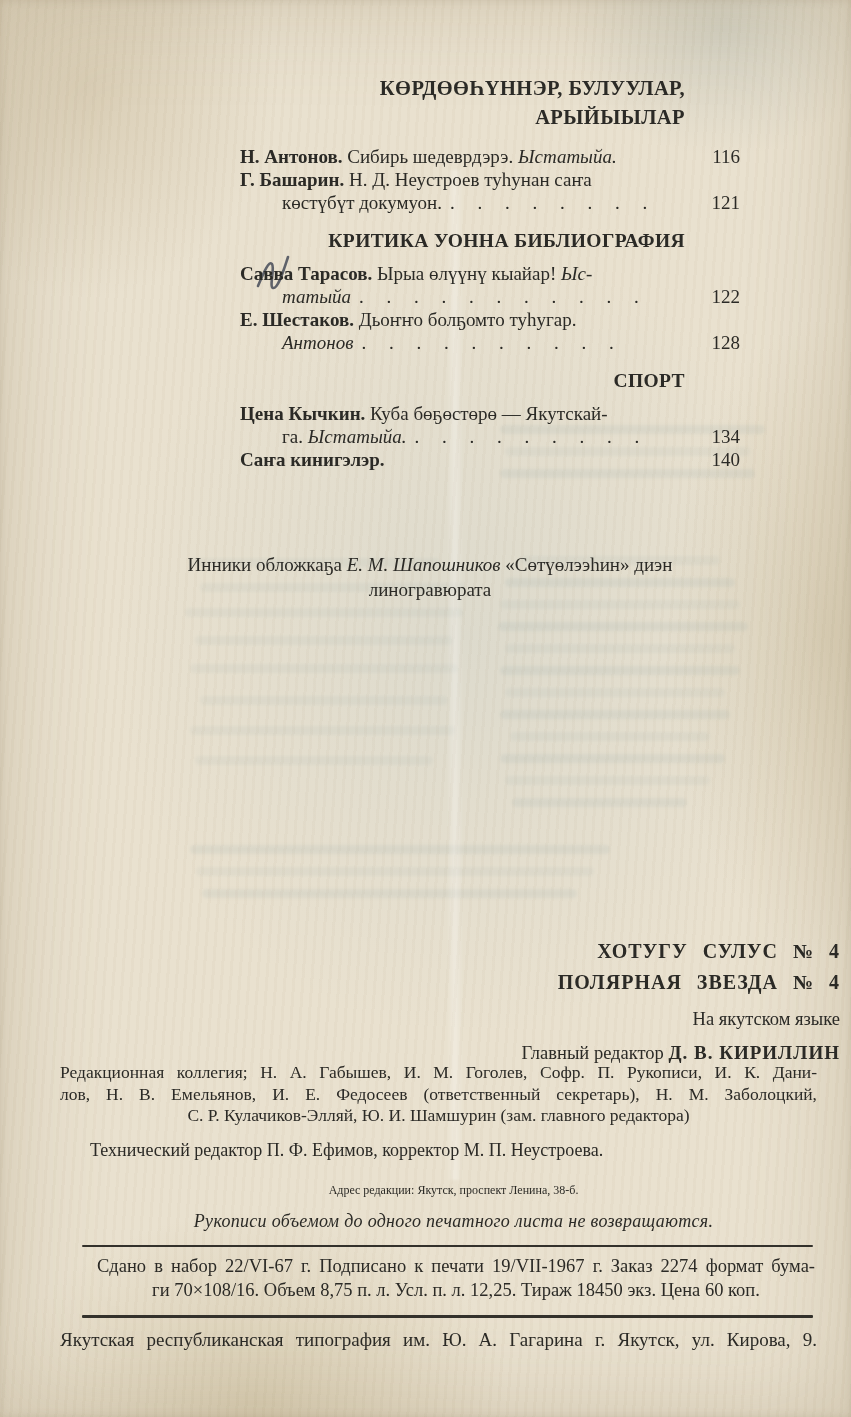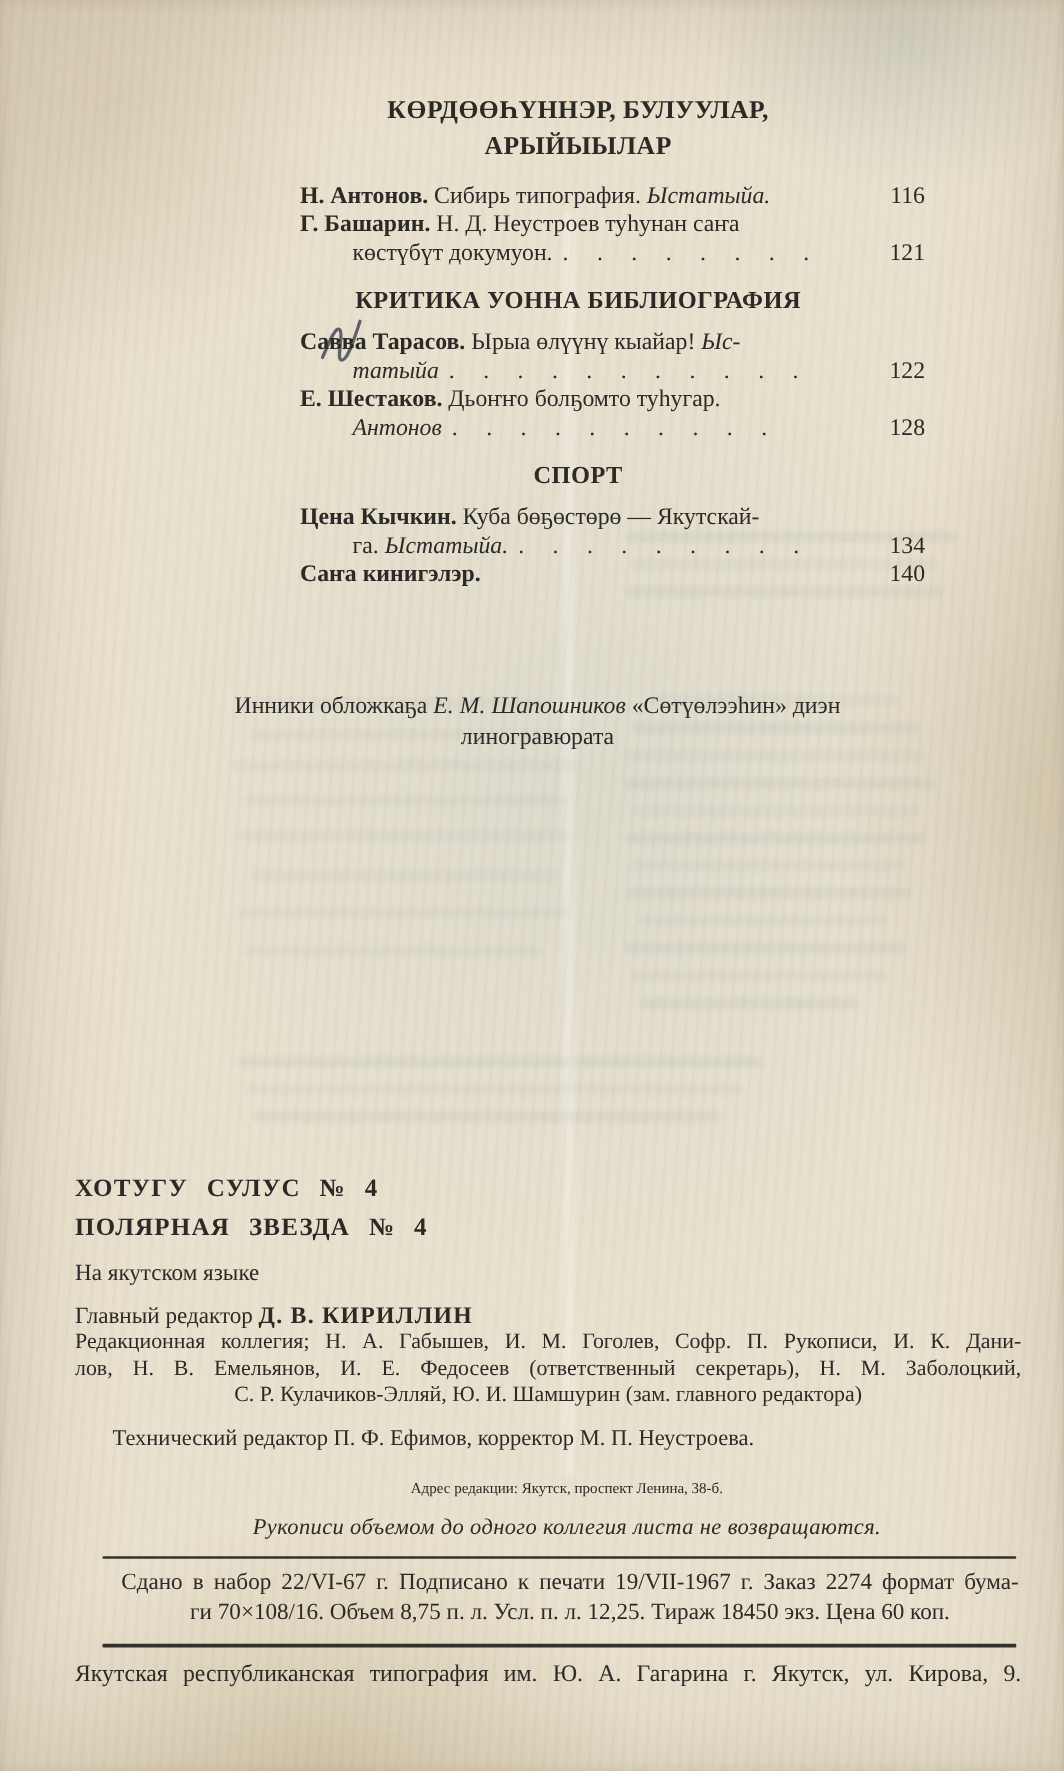--- a/index.html
+++ b/index.html
@@ -24,39 +24,39 @@
     mix-blend-mode:multiply;
   }
   .crease{position:absolute;left:447px;top:170px;width:16px;height:1010px;pointer-events:none;
     background:linear-gradient(90deg,transparent,rgba(255,255,255,.55),transparent);
     filter:blur(1.2px);opacity:.55;}
   .ghosts i{position:absolute;height:9px;background:#849da0;opacity:.11;filter:blur(1.6px);border-radius:5px;}
   .ghosts i.g2{opacity:.075;}
 
   
   .toc{position:absolute;left:240px;top:74px;width:500px;font-size:19px;line-height:23px;}
-  .toc h2{font-size:20.5px;line-height:29px;font-weight:bold;text-align:center;
+  .toc h2{font-size:20.5px;line-height:29px;font-weight:bold;text-align:right;
           margin:0 55px 13px 0;letter-spacing:.4px;}
   .toc h2.sub{font-size:19.5px;line-height:24px;margin-top:15px;margin-bottom:9px;}
   .toc-line{display:flex;align-items:baseline;white-space:pre;}
   .toc-line .b{font-weight:bold;}
   .toc-line .i{font-style:italic;}
   .toc-line .dots{flex:1;overflow:hidden;letter-spacing:9px;margin-left:8px;white-space:nowrap;}
   .toc-line .pg{min-width:38px;text-align:right;white-space:nowrap;}
   .ind{margin-left:42px;}
 
   .checkmark{position:absolute;left:255px;top:250px;}
 
   
   .covernote{position:absolute;left:45px;top:552px;width:770px;text-align:center;
              font-size:19px;line-height:25px;}
   .covernote .i{font-style:italic;}
 
   
-  .titleblock{position:absolute;left:60px;top:936px;width:780px;text-align:left;}
+  .titleblock{position:absolute;left:60px;top:936px;width:780px;text-align:right;}
   .titleblock .t1{font-size:20px;font-weight:bold;letter-spacing:1px;word-spacing:9px;line-height:31px;}
   .titleblock .t2{font-size:18.5px;line-height:26px;margin-top:8px;}
   .titleblock .ed-name{font-weight:bold;font-size:19px;letter-spacing:1px;}
 
   
   .colophon{position:absolute;left:60px;top:1062px;width:757px;font-size:17.5px;line-height:21.5px;}
   .jline{text-align:justify;text-align-last:justify;}
   .cline{text-align:center;}
   .colophon .tech{margin-top:13px;margin-left:30px;text-align:left;font-size:18px;}
   .colophon .addr{margin-top:19px;margin-left:30px;text-align:center;font-size:12px;}
@@ -102,21 +102,21 @@
 
   <svg class="checkmark" width="36" height="46" viewBox="0 0 36 46">
     <path d="M3 36 C9 22, 14 10, 17 14 C20 18, 14 37, 18 38 C23 39, 28 22, 33 7" fill="none" stroke="#474b58" stroke-width="2.6" stroke-linecap="round" opacity=".85"></path>
   </svg>
 
   <main class="toc">
 
     <h2><span>КӨРДӨӨҺҮННЭР, БУЛУУЛАР,</span><br><span>АРЫЙЫЫЛАР</span></h2>
 
     <div class="toc-line">
-      <span class="b">Н. Антонов.</span><span> Сибирь типография. </span><span class="i">Ыстатыйа.</span>
+      <span class="b">Н. Антонов.</span><span> Сибирь шедеврдэрэ. </span><span class="i">Ыстатыйа.</span>
       <span class="dots"></span>
       <span class="pg">116</span>
     </div>
     <div class="toc-line">
       <span class="b">Г. Башарин.</span><span> Н. Д. Неустроев туһунан саҥа</span>
       <span class="dots"></span>
       <span class="pg"></span>
     </div>
     <div class="toc-line ind">
       <span>көстүбүт докумуон.</span>
@@ -178,21 +178,21 @@
     <div class="t2"><span>Главный редактор </span><span class="ed-name">Д. В. КИРИЛЛИН</span></div>
   </section>
 
   <section class="colophon">
     <div class="jline">Редакционная коллегия; Н. А. Габышев, И. М. Гоголев, Софр. П. Рукописи, И. К. Дани-</div>
     <div class="jline">лов, Н. В. Емельянов, И. Е. Федосеев  (ответственный секретарь),  Н. М. Заболоцкий,</div>
     <div class="cline">С. Р. Кулачиков-Элляй, Ю. И. Шамшурин (зам. главного редактора)</div>
 
     <div class="tech">Технический редактор П. Ф. Ефимов, корректор М. П. Неустроева.</div>
     <div class="addr">Адрес редакции: Якутск, проспект Ленина, 38-б.</div>
-    <div class="ruk">Рукописи объемом до одного коллегия листа не возвращаются.</div>
+    <div class="ruk">Рукописи объемом до одного печатного листа не возвращаются.</div>
 
     <div class="rule"></div>
 
     <div class="imprint">
       <div class="jline">Сдано в набор 22/VI-67 г. Подписано к печати 19/VII-1967 г. Заказ 2274 формат бума-</div>
       <div class="cline">ги 70×108/16. Объем 8,75 п. л. Усл. п. л. 12,25. Тираж 18450 экз. Цена 60 коп.</div>
     </div>
 
     <div class="rule"></div>
 

